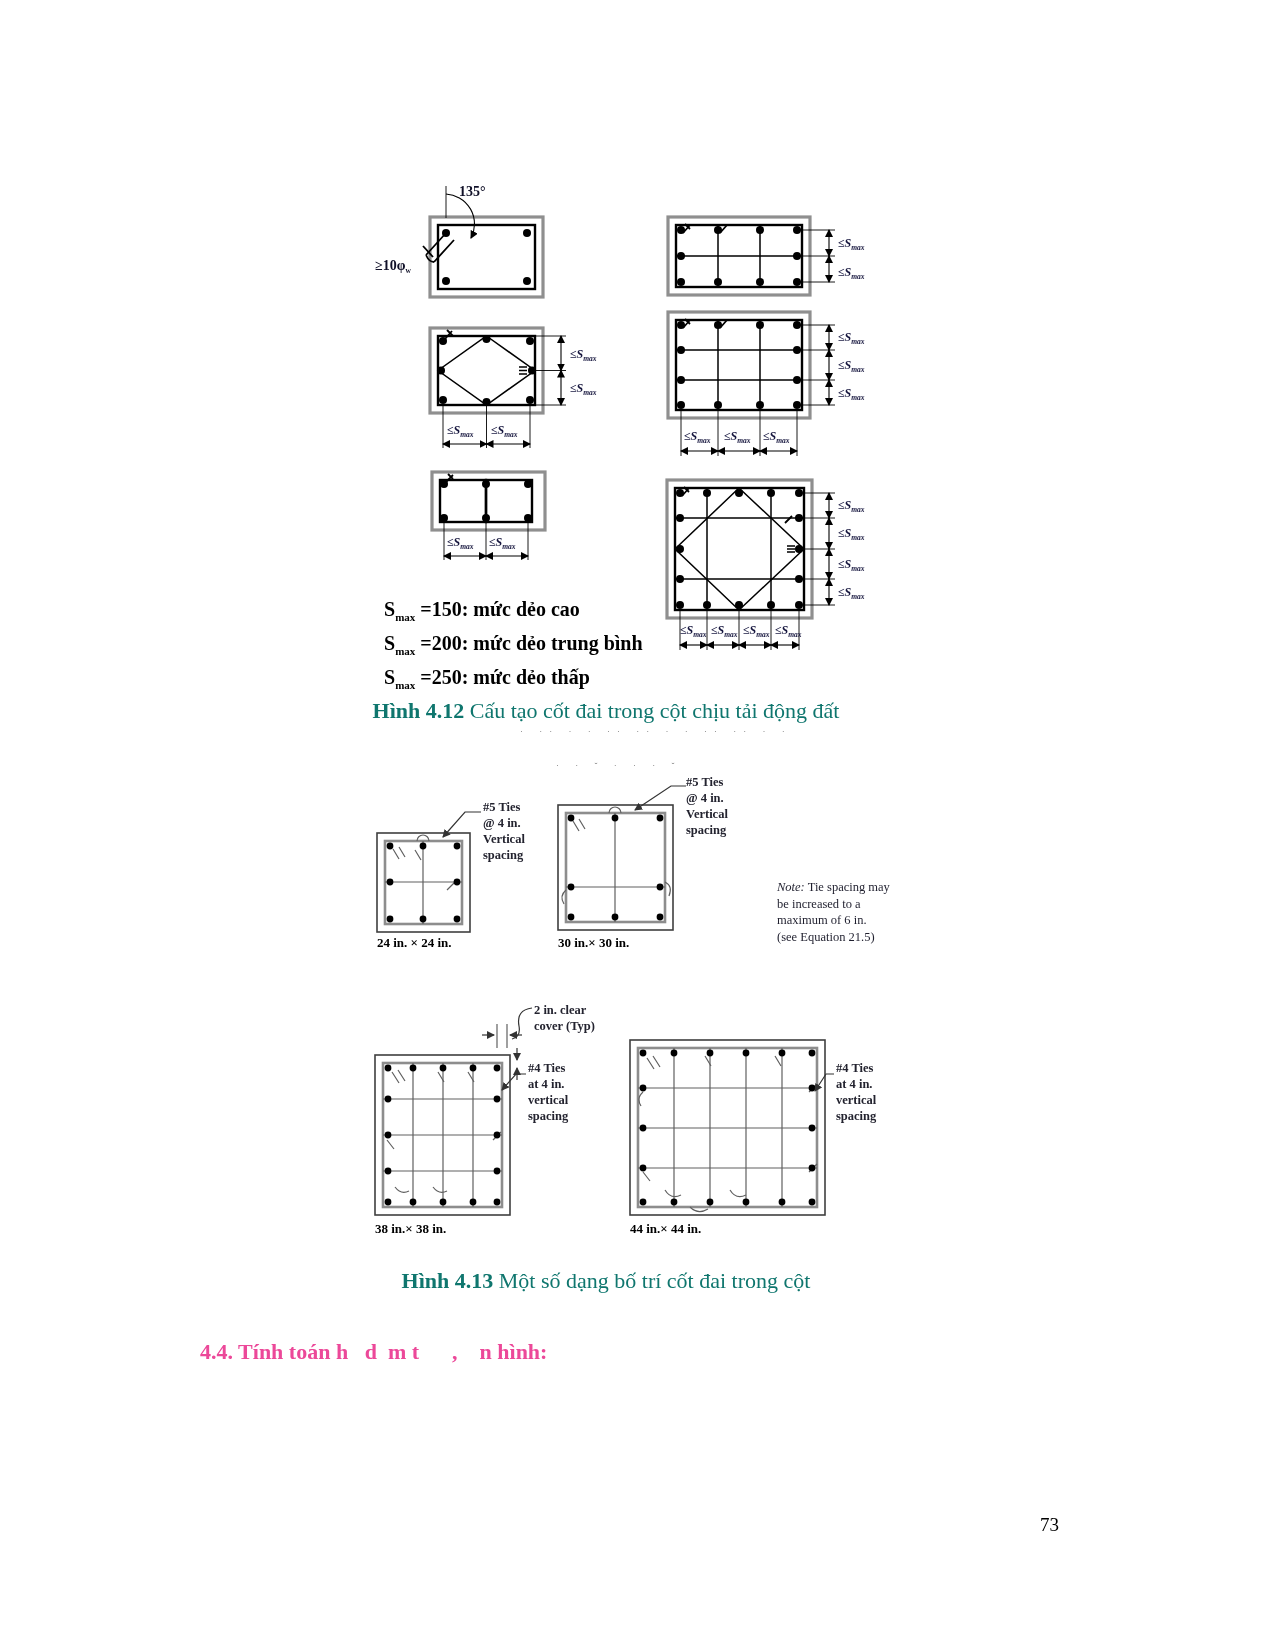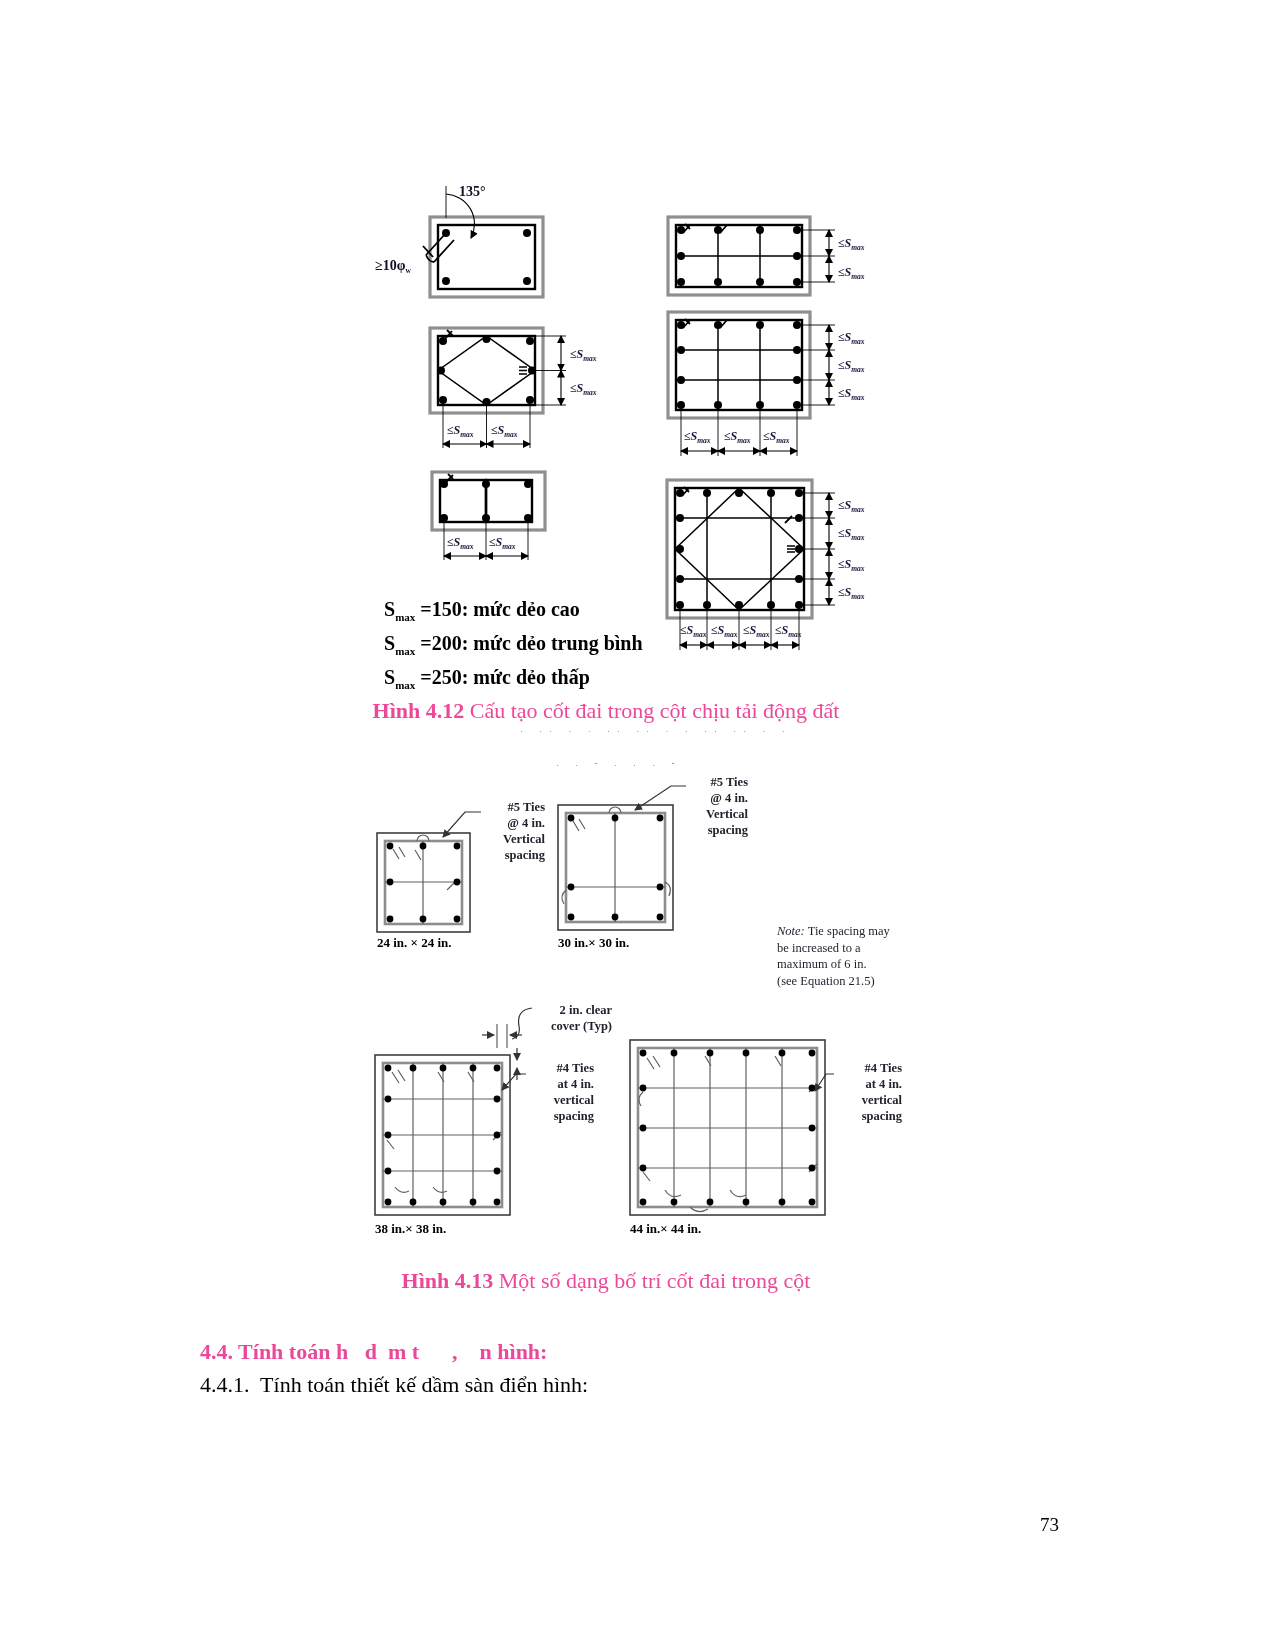--- a/index.html
+++ b/index.html
@@ -16,27 +16,27 @@
   .smax{font:italic 700 12px "Liberation Serif",serif;fill:#17173f;}
   .ssub{font-size:7.5px;}
   .lblang{font:700 14px "Liberation Serif",serif;fill:#101028;}
   
   .out2{fill:none;stroke:#3f3f3f;stroke-width:1.6;}
   .tie2{fill:none;stroke:#8d8d8d;stroke-width:2.6;}
   .in2{fill:none;stroke:#606060;stroke-width:1.2;}
   .ld{fill:none;stroke:#333;stroke-width:1.2;}
   
   .fig-label{position:absolute;font-size:12.5px;line-height:1.28;color:#23232f;
-             white-space:pre-line;font-weight:600;text-align:right;}
-  .note{position:absolute;font-size:12.5px;line-height:1.33;color:#1f1f2e;white-space:pre-line;margin-top:44px;}
+             white-space:pre-line;font-weight:600;}
+  .note{position:absolute;font-size:12.5px;line-height:1.33;color:#1f1f2e;white-space:pre-line;}
   .note .nl{font-style:italic;}
   .size-label{position:absolute;text-align:left;font-weight:700;font-size:13px;color:#000000;}
   .legend-line{position:absolute;font-weight:700;font-size:20px;color:#000;white-space:nowrap;}
   .legend-line sub{font-size:11px;}
-  .caption{position:absolute;font-size:22px;text-align:center;width:700px;color:#ec4899;white-space:nowrap;}
+  .caption{position:absolute;font-size:22px;text-align:center;width:700px;color:#0f766e;white-space:nowrap;}
   .caption b{font-weight:700;}
   .heading{position:absolute;font-size:22px;font-weight:700;white-space:pre-wrap;color:#ec4899;}
   .body-line{position:absolute;font-size:22px;white-space:pre-wrap;color:#000;}
   .bsub{font-size:13px;}
   .dash{display:inline-block;width:46px;}
   .frag{position:absolute;color:#6a6a6a;font-size:9px;letter-spacing:7px;white-space:nowrap;overflow:hidden;}
   .pagenum{position:absolute;font-size:19px;color:#000;margin-top:24px;}
 </style>
 </head>
 <body>
@@ -386,17 +386,16 @@
 vertical
 spacing</div>
   <div class="size-label" style="left:377px;top:935px;width:93px">24 in. × 24 in.</div>
   <div class="size-label" style="left:558px;top:935px;width:115px">30 in.× 30 in.</div>
   <div class="size-label" style="left:375px;top:1221px;width:135px">38 in.× 38 in.</div>
   <div class="size-label" style="left:630px;top:1221px;width:195px">44 in.× 44 in.</div>
 
   <div class="caption" style="left:256px;top:1268px"><b>Hình 4.13</b><span> Một số dạng bố trí cốt đai trong cột</span></div>
 
   <div class="heading" style="left:200px;top:1339px">4.4. Tính toán h   d  m t      ,    n hình:</div>
-  <div class="body-line" style="left:200px;top:1372px">4.4.1.  Tính toán thiết kế dầm sàn điển hình:</div>
 
   <div class="pagenum" style="left:1040px;top:1490px">73</div>
 
 </div>
 
 </body></html>

